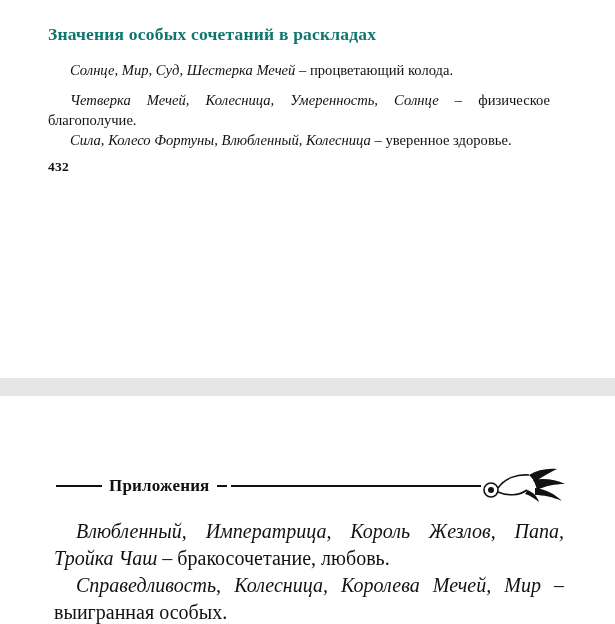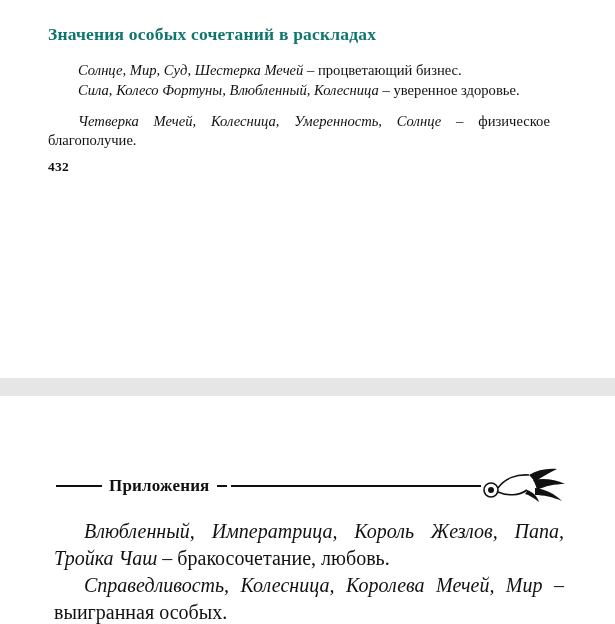--- a/index.html
+++ b/index.html
@@ -55,21 +55,20 @@
     line-height: 1.33;
     margin: 0 0 1px 0;
     text-indent: 22px;
     width: 502px;
     text-align: justify;
   }
   .para.spaced { margin-top: 11px; }
 
   .it {
     font-style: italic;
-    margin-left: 8px;
   }
 
   .page-number {
     font-weight: bold;
     font-size: 13.5px;
     margin-top: 8px;
     letter-spacing: 0.3px;
   }
 
   
@@ -148,29 +147,29 @@
 </style>
 </head>
 <body>
 
 <div class="page page-top">
 
   <div class="doc-title">Значения особых сочетаний в раскладах</div>
 
 
   <p class="para">
-    <span class="it">Солнце, Мир, Суд, Шестерка Мечей</span><span> – </span><span>процветающий бизнес.</span>
+    <span class="it">Солнце, Мир, Суд, Шестерка Мечей</span><span> – </span><span>процветающий колода.</span>
+  </p>
+
+  <p class="para spaced">
+    <span class="it">Четверка Мечей, Колесница, Умеренность, Солнце</span><span> – </span><span>физическое благополучие.</span>
   </p>
 
   <p class="para">
     <span class="it">Сила, Колесо Фортуны, Влюбленный, Колесница</span><span> – </span><span>уверенное здоровье.</span>
-  </p>
-
-  <p class="para spaced">
-    <span class="it">Четверка Мечей, Колесница, Умеренность, Солнце</span><span> – </span><span>физическое благополучие.</span>
   </p>
 
 
   <div class="page-number">432</div>
 </div>
 
 <div class="band"></div>
 
 <div class="page-bottom">
 

